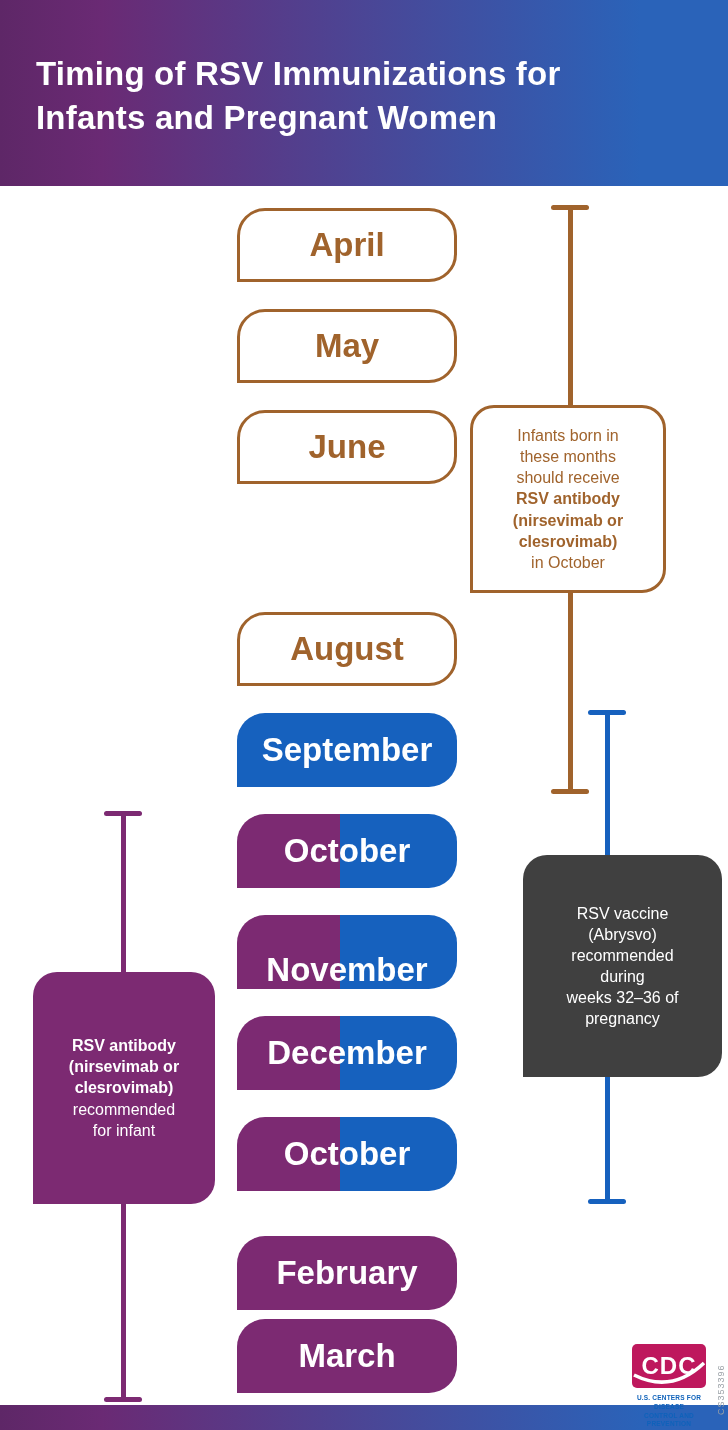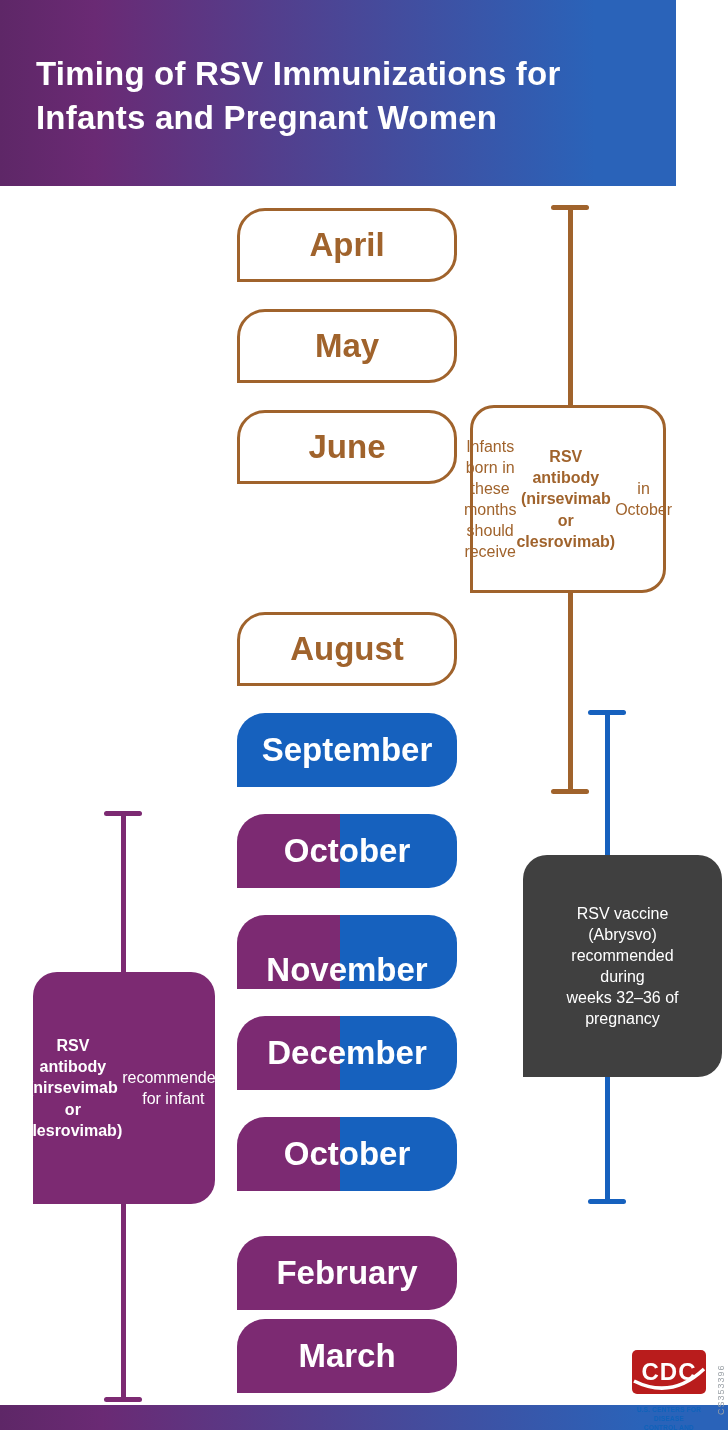--- a/index.html
+++ b/index.html
@@ -2,21 +2,21 @@
 <html><head>
 <meta charset="utf-8">
 <style>
   html,body{margin:0;padding:0;background:#fff;}
   .page{
     position:relative;width:728px;height:1430px;overflow:hidden;
     font-family:"Liberation Sans","DejaVu Sans",sans-serif;background:#fff;
   }
   
   .header{
-    position:absolute;left:0;top:0;width:676px;height:186px;
+    position:absolute;left:0;top:0;width:728px;height:186px;
     background:linear-gradient(90deg,#5e2767 0%,#6a2a74 14%,#2a63b9 88%,#2a63b9 100%);
   }
   .title{
     position:absolute;left:36px;top:52px;width:670px;
     color:#ffffff;font-size:33px;font-weight:800;line-height:1.34;letter-spacing:.2px;
   }
   
   .pill{
     position:absolute;left:237px;width:220px;height:74px;box-sizing:border-box;
     border-radius:28px 28px 28px 0;display:flex;align-items:center;justify-content:center;
@@ -29,36 +29,36 @@
   
   .vline{position:absolute;width:5px;z-index:1;border-radius:2px;}
   .cap{position:absolute;width:38px;height:5px;z-index:1;border-radius:3px;}
   .brown{background:#a0632c;}
   .bluebar{background:#1661be;}
   .purplebar{background:#7c2a72;}
   
   .callout{
     position:absolute;z-index:3;box-sizing:border-box;
     border-radius:24px 24px 24px 0;
-    display:flex;flex-direction:row;align-items:center;justify-content:center;
+    display:flex;flex-direction:column;align-items:center;justify-content:center;
     text-align:center;font-size:16px;line-height:1.32;
   }
   .callout span{display:block;white-space:pre-line;}
   .callout .b{font-weight:700;}
   .callout-brown{left:470px;top:405px;width:196px;height:188px;background:#fff;border:3px solid #a0632c;color:#a0632c;padding:10px 12px;}
   .callout-blue{left:523px;top:855px;width:199px;height:222px;background:#404040;color:#fff;padding:10px 14px;}
   .callout-purple{left:33px;top:972px;width:182px;height:232px;background:#7c2a72;color:#fff;padding:10px 12px;}
   
   .bottom-bar{
     position:absolute;left:0;top:1405px;width:728px;height:25px;
     background:linear-gradient(90deg,#5e2767 0%,#6a2a74 14%,#2a63b9 88%);
   }
   .cdc{position:absolute;left:628px;top:1338px;width:82px;text-align:center;z-index:2;}
   .cdc-logo{
-    position:relative;width:74px;height:44px;margin:12px auto;background:#b91c1c;border-radius:5px;
+    position:relative;width:74px;height:44px;margin:6px auto;background:#be185d;border-radius:5px;
     display:flex;align-items:center;justify-content:center;overflow:hidden;
   }
   .cdc-text{color:#fff;font-weight:800;font-size:24px;letter-spacing:1px;z-index:2;}
   .cdc-swoosh{position:absolute;left:0;top:0;width:74px;height:44px;z-index:1;}
   .cdc-agency{margin-top:3px;color:#0f62ba;font-size:6.5px;font-weight:700;line-height:1.35;letter-spacing:.2px;}
   .doc-code{
     position:absolute;right:2px;top:1325px;height:90px;
     writing-mode:vertical-rl;transform:rotate(180deg);
     color:#9aa0a6;font-size:9px;letter-spacing:1px;z-index:2;
   }

